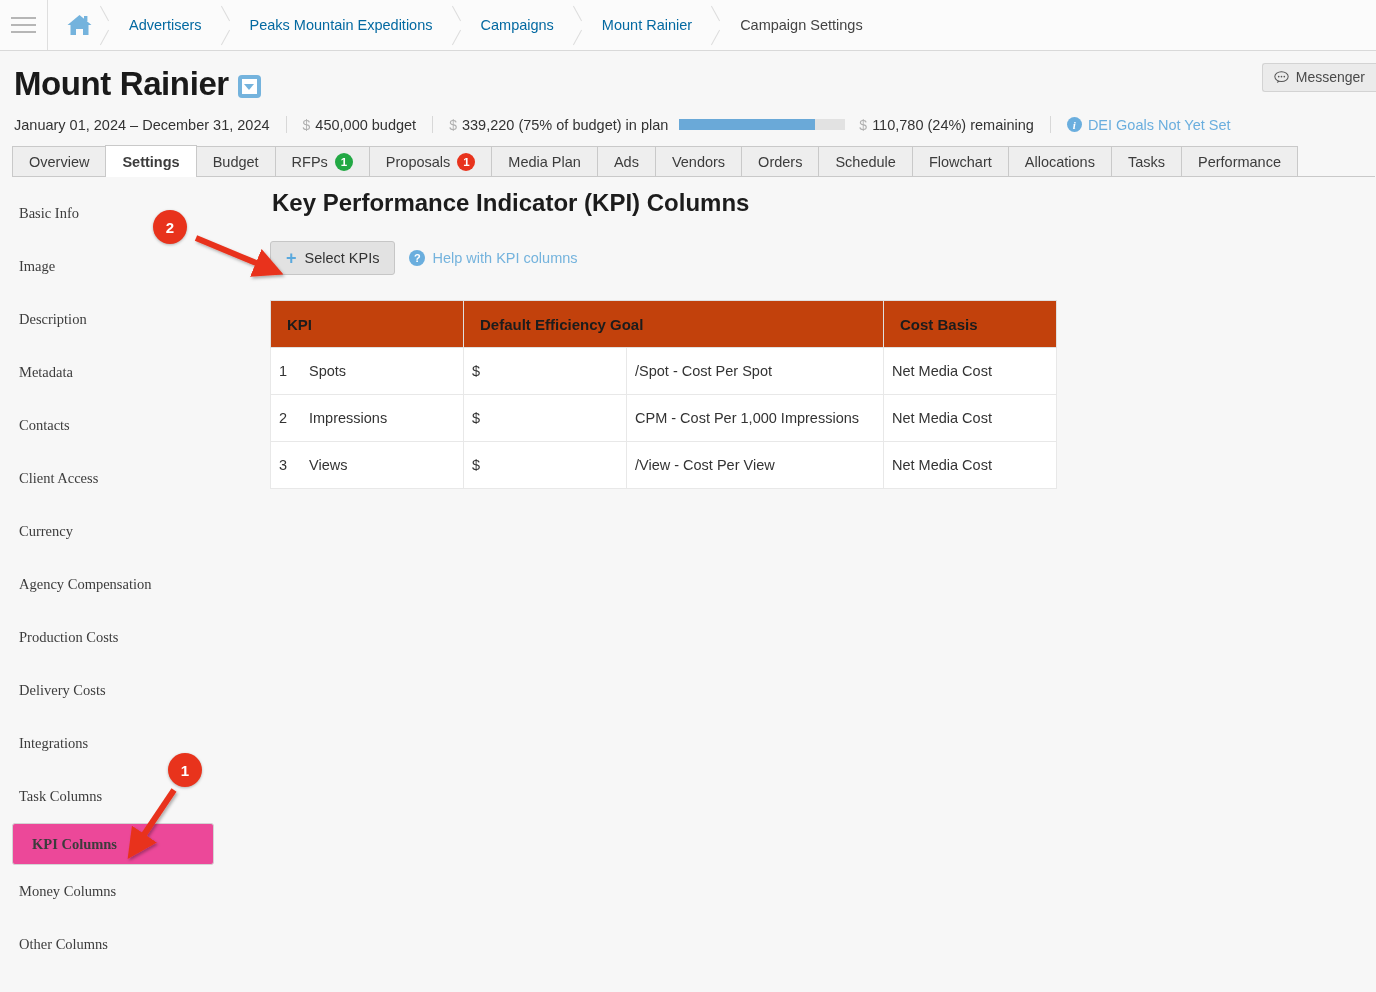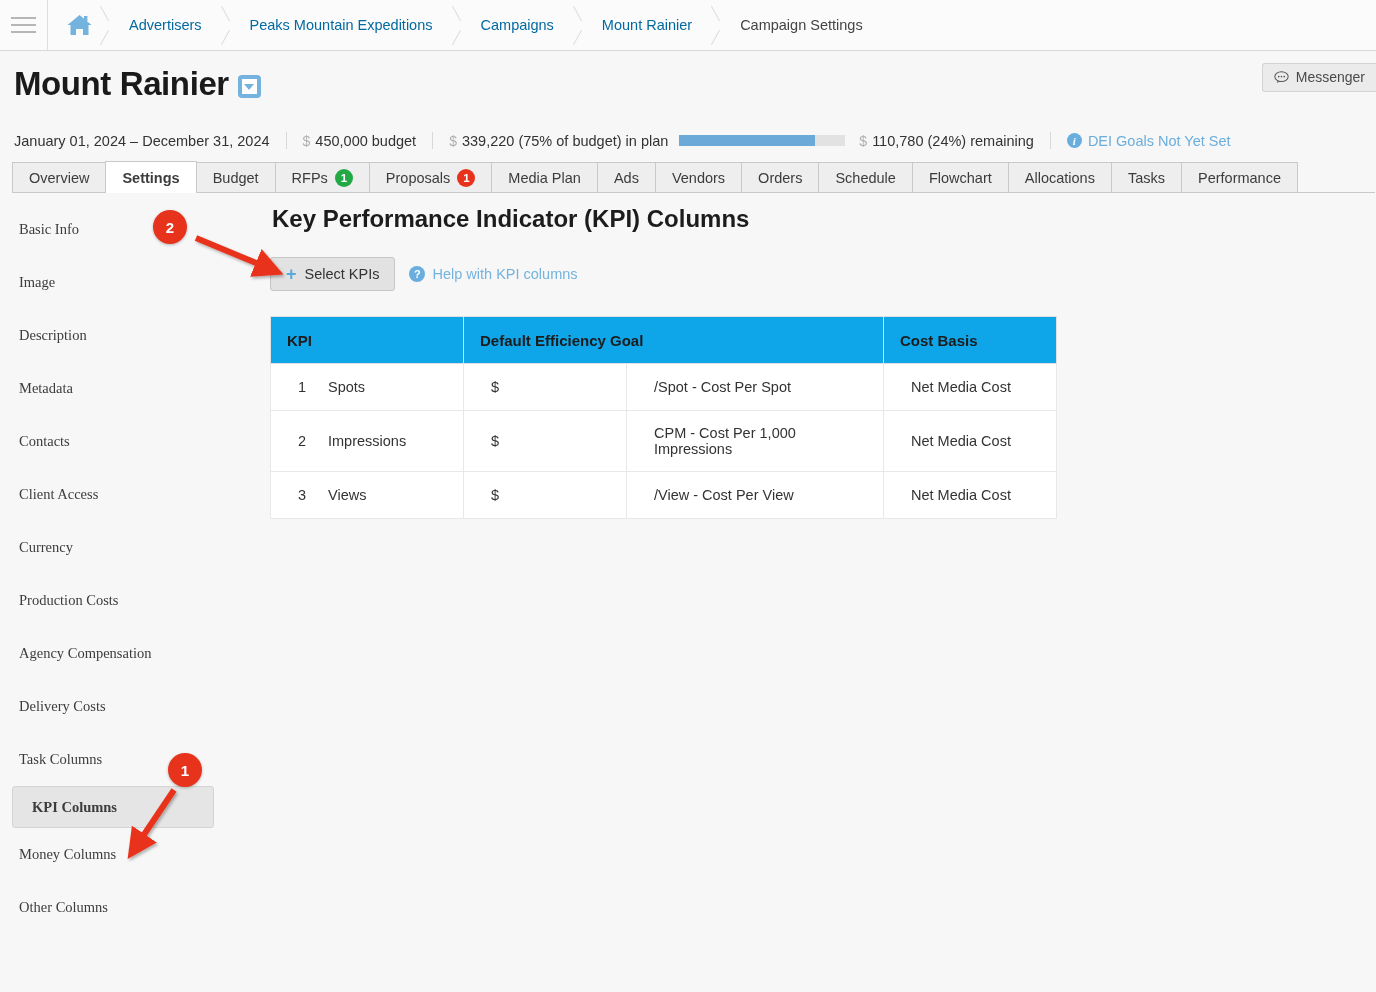--- a/index.html
+++ b/index.html
@@ -82,21 +82,21 @@
   }
   .title-caret .tri {
     width: 0; height: 0;
     border-left: 5px solid transparent;
     border-right: 5px solid transparent;
     border-top: 6px solid #74b3dd;
   }
 
   .meta-row {
     display: flex; align-items: center;
-    margin-top: 29px; font-size: 14.5px; color: #333;
+    margin-top: 13px; font-size: 14.5px; color: #333;
   }
   .meta-item { display: flex; align-items: center; gap: 5px; white-space: nowrap; }
   .meta-divider {
     width: 1px; height: 17px; background: #d8d8d8;
     margin: 0 16px;
   }
   .cur { color: #b0b0b0; font-size: 14px; }
   .progress {
     width: 166px; height: 11px;
     background: #e2e2e2;
@@ -164,21 +164,21 @@
   .body-area { display: flex; height: 800px; }
   .sidebar { width: 270px; padding-top: 10px; position: relative; }
   .side-item {
     height: 53px; display: flex; align-items: center;
     padding-left: 19px;
     font-size: 14.5px; color: #3c3c3c;
     cursor: pointer;
     font-family: Liberation Serif, serif;
   }
   .side-item.active {
-    background: #e5e5e5;
+    background: #ec4899;
     border: 1px solid #d4d4d4;
     border-radius: 3px;
     font-weight: bold;
     margin: 0 56px 0 12px;
     height: 42px;
   }
 
   .content { flex: 1; padding: 12px 0 0 0; }
   .content-title {
     font-size: 24px; font-weight: bold; color: #1c1c1c;
@@ -210,34 +210,34 @@
 
   
   table.kpi {
     border-collapse: collapse;
     margin-top: 25px;
     width: 786px;
     background: #fff;
     table-layout: fixed;
   }
   table.kpi th {
-    background: #0ea5e9;
+    background: #c2410c;
     border: 1px solid #e0e0e0;
     text-align: left;
     font-size: 15px;
     font-weight: bold;
     color: #1c1c1c;
     padding: 14px 16px;
     height: 47px;
   }
   table.kpi td {
     border: 1px solid #e8e8e8;
     font-size: 14.5px;
     color: #333;
-    padding: 14px 27px;
+    padding: 14px 8px;
     height: 47px;
     vertical-align: middle;
   }
   td.num-cell { padding-left: 20px; }
   td.num-cell .n { display: inline-block; width: 30px; color: #333; }
   td.dollar { color: #b5b5b5; }
   .col-kpi { width: 193px; }
   .col-goal { width: 163px; }
   .col-costtype { width: 257px; }
   .col-basis { width: 173px; }
@@ -408,27 +408,30 @@
       <div class="side-item">
         <span>Contacts</span>
       </div>
       <div class="side-item">
         <span>Client Access</span>
       </div>
       <div class="side-item">
         <span>Currency</span>
       </div>
       <div class="side-item">
+        <span>Agency Compensation</span>
+      </div>
+      <div class="side-item">
         <span>Production Costs</span>
       </div>
       <div class="side-item">
-        <span>Agency Compensation</span>
-      </div>
-      <div class="side-item">
         <span>Delivery Costs</span>
+      </div>
+      <div class="side-item">
+        <span>Integrations</span>
       </div>
       <div class="side-item">
         <span>Task Columns</span>
       </div>
       <div class="side-item active">
         <span>KPI Columns</span>
       </div>
       <div class="side-item">
         <span>Money Columns</span>
       </div>

